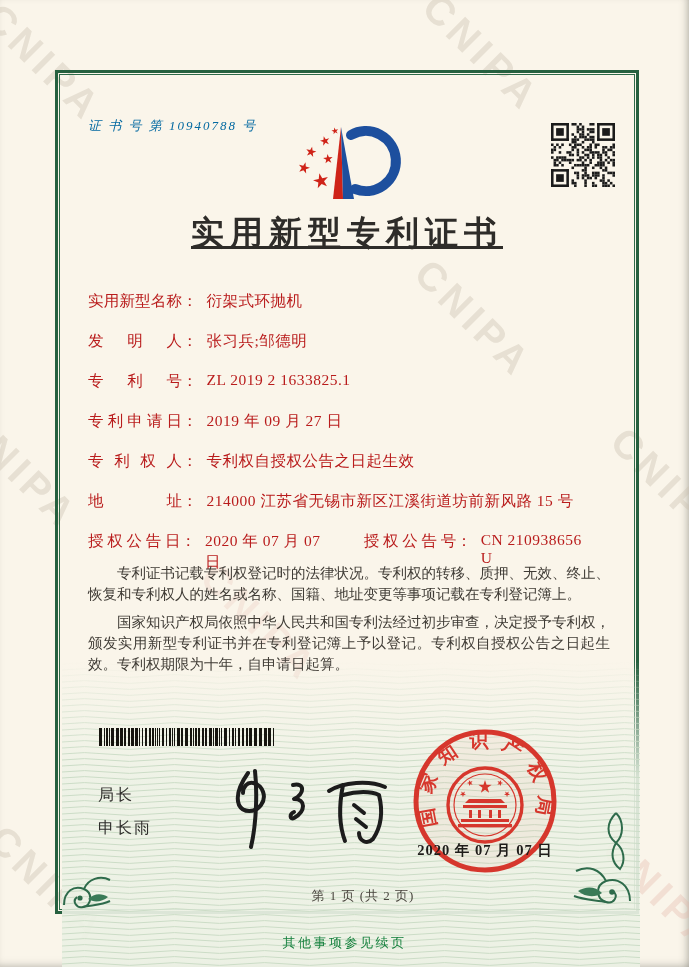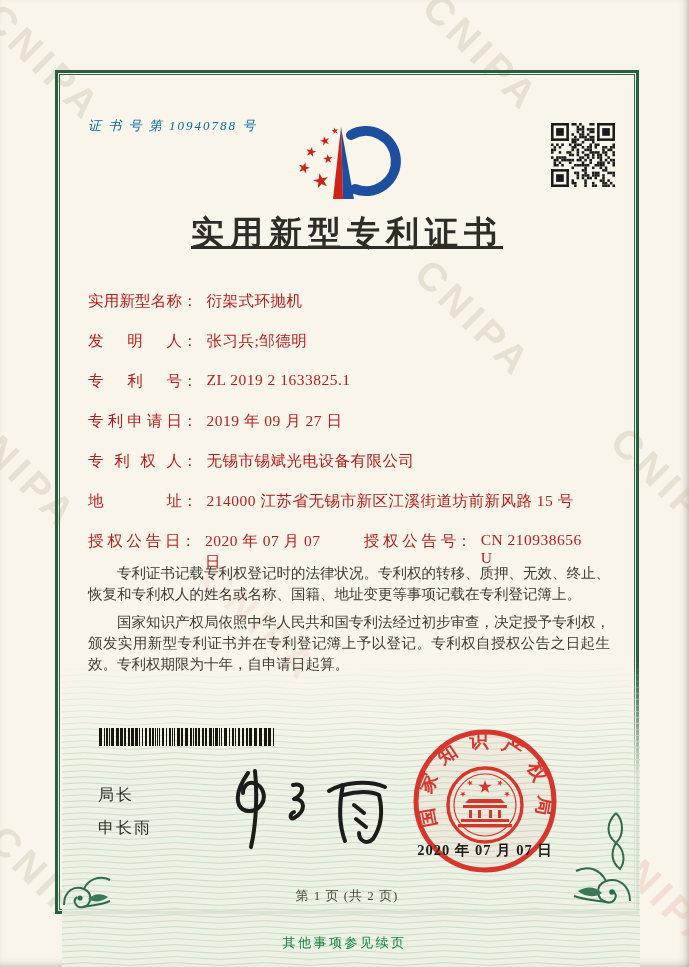--- a/index.html
+++ b/index.html
@@ -34,21 +34,21 @@
   .barcode{position:absolute;left:40px;top:655px;width:178px;height:18px;z-index:3;}
   .sig-title{position:absolute;left:40px;top:712px;font-size:16px;color:#2e2d2b;z-index:3;letter-spacing:2px;
              font-family:"Liberation Sans","DejaVu Sans",sans-serif;}
   .sig-name{position:absolute;left:40px;top:745px;font-size:16px;color:#2e2d2b;z-index:3;letter-spacing:2px;
             font-family:"Liberation Sans","DejaVu Sans",sans-serif;}
   .signature{position:absolute;left:135px;top:688px;width:240px;height:120px;z-index:3;}
   .seal{position:absolute;left:347px;top:648px;width:160px;height:160px;z-index:4;opacity:.92;}
   .seal-date{position:absolute;left:327px;top:768px;width:200px;text-align:center;font-size:14.5px;
              font-weight:bold;letter-spacing:1px;color:#1e1c1a;z-index:5;}
   .page-ind{position:absolute;left:0;top:814px;width:100%;text-align:center;font-size:13px;
-            letter-spacing:1px;color:#4a463f;z-index:3;}
+            letter-spacing:1px;color:#4a463f;z-index:3;padding-left:16px;}
   .flourish{position:absolute;z-index:2;pointer-events:none;}
   .fl-left{left:2px;bottom:2px;width:52px;height:44px;}
   .fl-right{right:2px;bottom:2px;width:66px;height:98px;}
   .footer-note{position:absolute;left:0;top:926px;width:100%;text-align:center;font-size:13px;
                letter-spacing:2.5px;color:#15803d;z-index:3;margin-top:8px;}
   .ring-text{font-size:19px;font-weight:bold;letter-spacing:12px;fill:#d5281e;
              font-family:"Liberation Serif","DejaVu Serif",serif;}
 </style>
 </head>
 <body>
@@ -343,21 +343,21 @@
           <span class="fvalue">ZL 2019 2 1633825.1</span>
       </div>
       <div class="row">
         <span class="flabel">专利申请日</span>
           <span class="colon">：</span>
           <span class="fvalue">2019 年 09 月 27 日</span>
       </div>
       <div class="row">
         <span class="flabel">专利权人</span>
           <span class="colon">：</span>
-          <span class="fvalue">无锡市锡斌光电设备有限公司</span>
+          <span class="fvalue">专利权自授权公告之日起生效</span>
       </div>
       <div class="row">
         <span class="flabel">地址</span>
           <span class="colon">：</span>
           <span class="fvalue">214000 江苏省无锡市新区江溪街道坊前新风路 15 号</span>
       </div>
       <div class="row">
         <span class="grp">
           <span class="flabel">授权公告日</span>
             <span class="colon">：</span>

